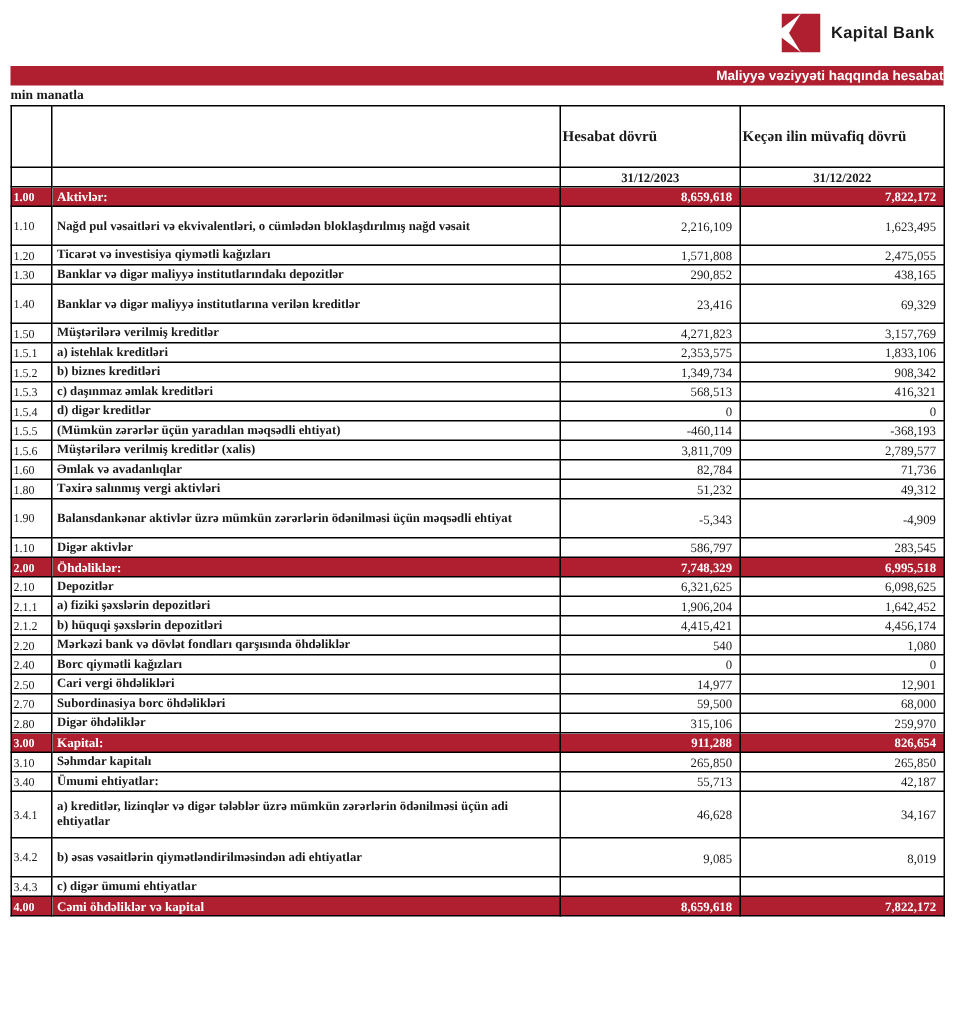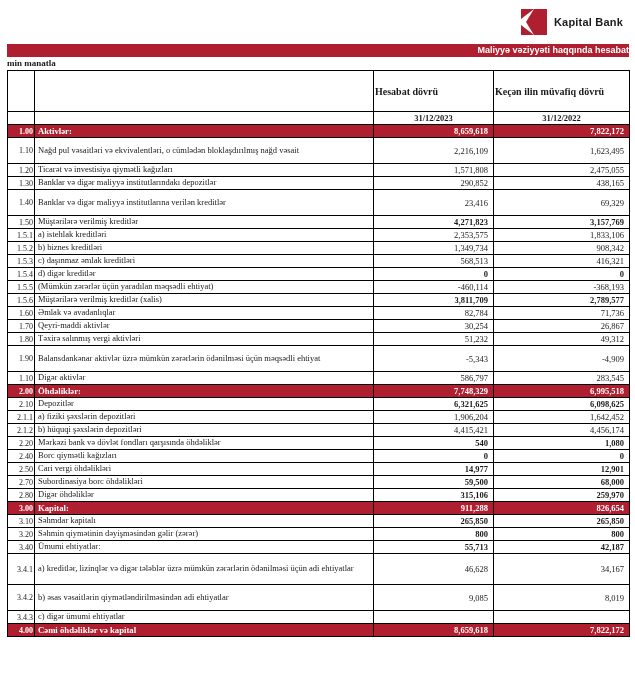--- a/index.html
+++ b/index.html
@@ -46,30 +46,30 @@
   col.c-label{width:339px;}
   col.c-v1{width:120px;}
   col.c-v2{width:136px;}
   td,th{border:1px solid #000;vertical-align:middle;overflow:hidden;}
   th.colhead{
     font-size:10px;font-weight:bold;text-align:left;height:38px;
   }
   th.datehead{
     font-size:8.5px;font-weight:bold;text-align:center;height:12px;padding:0;
   }
-  td.num{text-align:right;font-size:8px;padding:0 1px;}
-  td.label{text-align:left;font-size:8.5px;line-height:1.15;padding:1px 2px 1px 3px;}
+  td.num{text-align:left;font-size:8px;padding:0 1px;}
+  td.label{text-align:left;font-size:8.5px;line-height:1.15;padding:1px 2px 1px 3px;font-weight:bold;}
   td.val{text-align:right;font-size:8.5px;padding:1px 5px 1px 2px;}
   tr.r{height:13px;}
   tr.h2{height:26px;}
   tr.h3{height:31px;margin-left:46px;}
   tr.section{background:var(--red);color:#fff;}
   tr.section td{border-color:#000;font-weight:bold;}
   tr.section td.label{font-size:8.7px;}
-  tr.bold td.val{font-weight:bold;margin-top:20px;}
+  tr.bold td.val{font-weight:normal;margin-top:20px;}
 </style>
 </head>
 <body>
 
 <div class="page">
 
   <div class="logo-row">
     <svg class="logo-mark" viewBox="0 0 26 26" aria-hidden="true">
       <polygon points="0,0 13,0 0,10" fill="#B01F2F"></polygon>
       <polygon points="0,26 13,26 0,16" fill="#B01F2F"></polygon>
@@ -176,26 +176,20 @@
           <td class="val">3,811,709</td>
           <td class="val">2,789,577</td>
         </tr>
         <tr class="r">
           <td class="num">1.60</td>
           <td class="label">Əmlak və avadanlıqlar</td>
           <td class="val">82,784</td>
           <td class="val">71,736</td>
         </tr>
         <tr class="r">
-          <td class="num">1.70</td>
-          <td class="label">Qeyri-maddi aktivlər</td>
-          <td class="val">30,254</td>
-          <td class="val">26,867</td>
-        </tr>
-        <tr class="r">
           <td class="num">1.80</td>
           <td class="label">Təxirə salınmış vergi aktivləri</td>
           <td class="val">51,232</td>
           <td class="val">49,312</td>
         </tr>
         <tr class="r h2">
           <td class="num">1.90</td>
           <td class="label">Balansdankənar aktivlər üzrə mümkün zərərlərin ödənilməsi üçün məqsədli ehtiyat</td>
           <td class="val">-5,343</td>
           <td class="val">-4,909</td>
@@ -266,26 +260,20 @@
           <td class="val">911,288</td>
           <td class="val">826,654</td>
         </tr>
         <tr class="r bold">
           <td class="num">3.10</td>
           <td class="label">Səhmdar kapitalı</td>
           <td class="val">265,850</td>
           <td class="val">265,850</td>
         </tr>
         <tr class="r bold">
-          <td class="num">3.20</td>
-          <td class="label">Səhmin qiymətinin dəyişməsindən gəlir (zərər)</td>
-          <td class="val">800</td>
-          <td class="val">800</td>
-        </tr>
-        <tr class="r bold">
           <td class="num">3.40</td>
           <td class="label">Ümumi ehtiyatlar:</td>
           <td class="val">55,713</td>
           <td class="val">42,187</td>
         </tr>
         <tr class="r h3">
           <td class="num">3.4.1</td>
           <td class="label">a) kreditlər, lizinqlər və digər tələblər üzrə mümkün zərərlərin ödənilməsi üçün adi ehtiyatlar</td>
           <td class="val">46,628</td>
           <td class="val">34,167</td>

